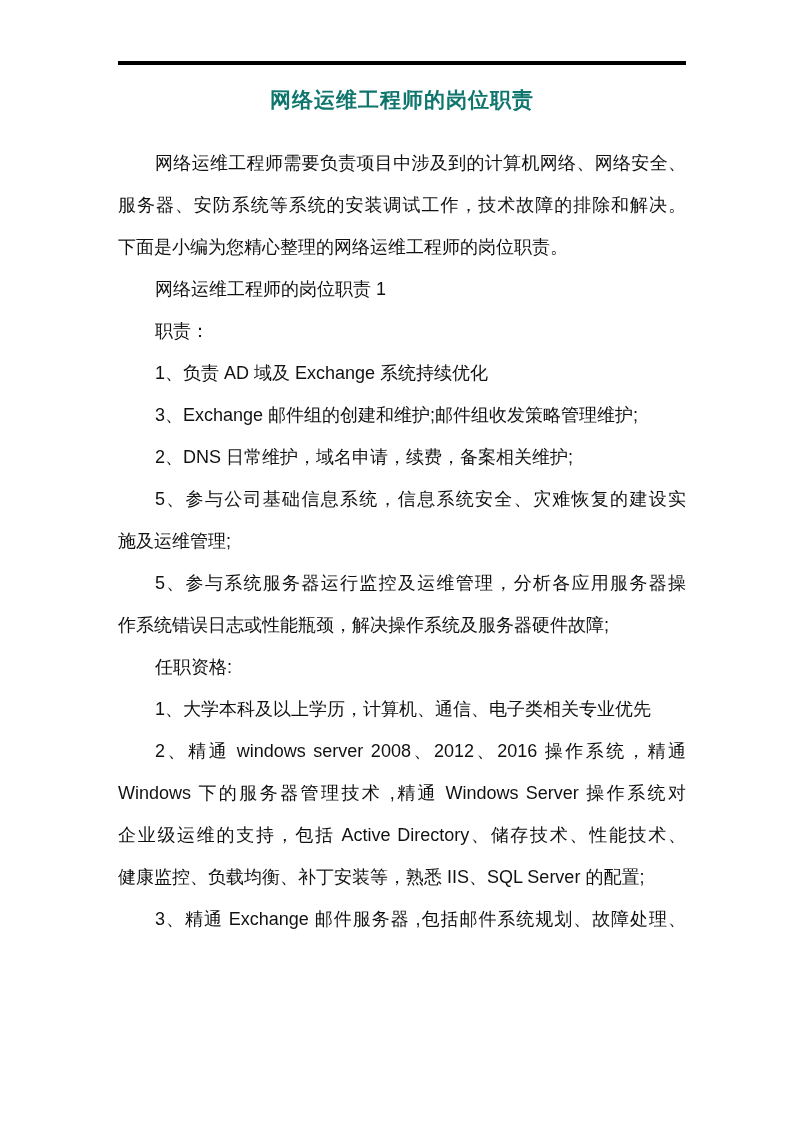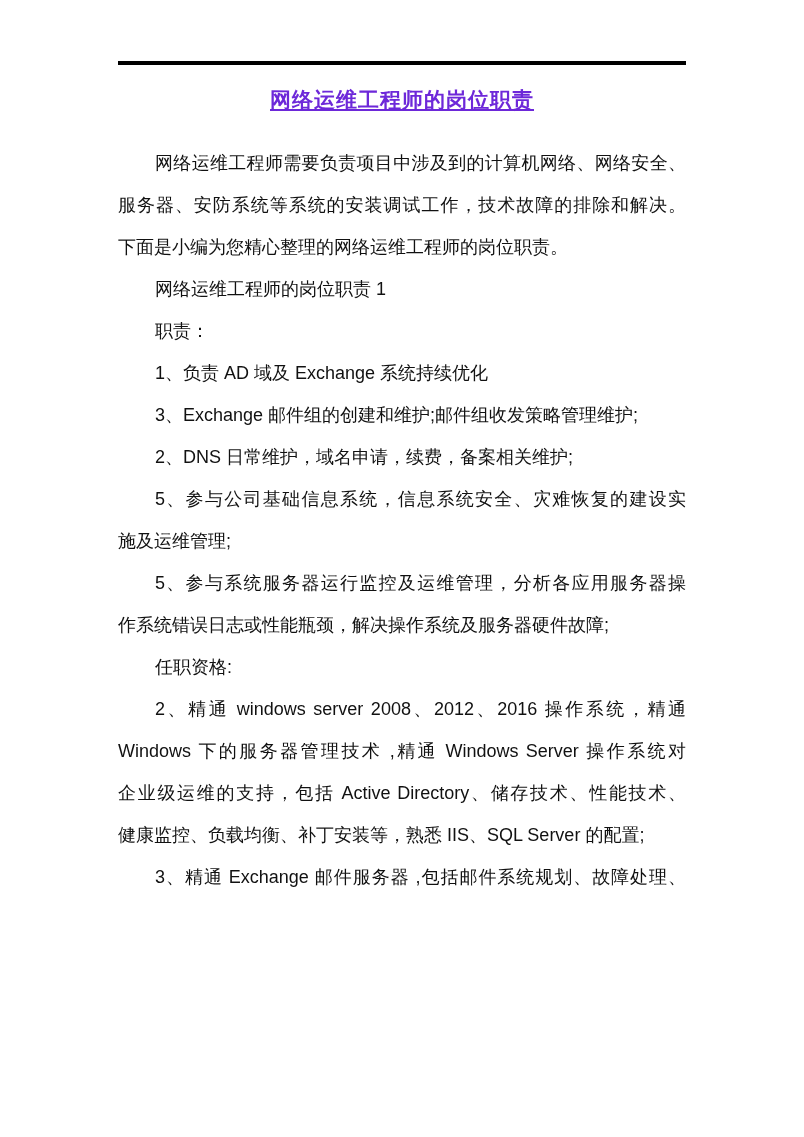--- a/index.html
+++ b/index.html
@@ -59,34 +59,35 @@
     font-size: 14.5px;
     letter-spacing: 1.5px;
     color: #000000;
   }
 </style>
 </head>
 <body>
 
 <div class="page">
   <div class="top-rule"></div>
-  <h1 class="title" style="color: #6d28d9; text-decoration: underline;">网络运维工程师的岗位职责</h1>
+  <h1 class="title" style="color: #0f766e;">网络运维工程师的岗位职责</h1>
   <div class="doc-body" style="color: rgb(17, 17, 17);">
       <div class="line indent justify">网络运维工程师需要负责项目中涉及到的计算机网络、网络安全、</div>
       <div class="line justify">服务器、安防系统等系统的安装调试工作，技术故障的排除和解决。</div>
       <div class="line">下面是小编为您精心整理的网络运维工程师的岗位职责。</div>
       <div class="line indent">网络运维工程师的岗位职责 1</div>
       <div class="line indent">职责：</div>
       <div class="line indent">1、负责 AD 域及 Exchange 系统持续优化</div>
       <div class="line indent">3、Exchange 邮件组的创建和维护;邮件组收发策略管理维护;</div>
       <div class="line indent">2、DNS 日常维护，域名申请，续费，备案相关维护;</div>
       <div class="line indent justify">5、参与公司基础信息系统，信息系统安全、灾难恢复的建设实</div>
       <div class="line">施及运维管理;</div>
       <div class="line indent justify">5、参与系统服务器运行监控及运维管理，分析各应用服务器操</div>
       <div class="line">作系统错误日志或性能瓶颈，解决操作系统及服务器硬件故障;</div>
       <div class="line indent">任职资格:</div>
+      <div class="line indent">1、大学本科及以上学历，计算机、通信、电子类相关专业优先</div>
       <div class="line indent justify">2、精通 windows server 2008、2012、2016 操作系统，精通</div>
       <div class="line justify">Windows 下的服务器管理技术 ,精通 Windows Server 操作系统对</div>
       <div class="line justify">企业级运维的支持，包括 Active Directory、储存技术、性能技术、</div>
       <div class="line">健康监控、负载均衡、补丁安装等，熟悉 IIS、SQL Server 的配置;</div>
       <div class="line indent justify">3、精通 Exchange 邮件服务器 ,包括邮件系统规划、故障处理、</div>
     </div>
 </div>
 
 </body></html>

